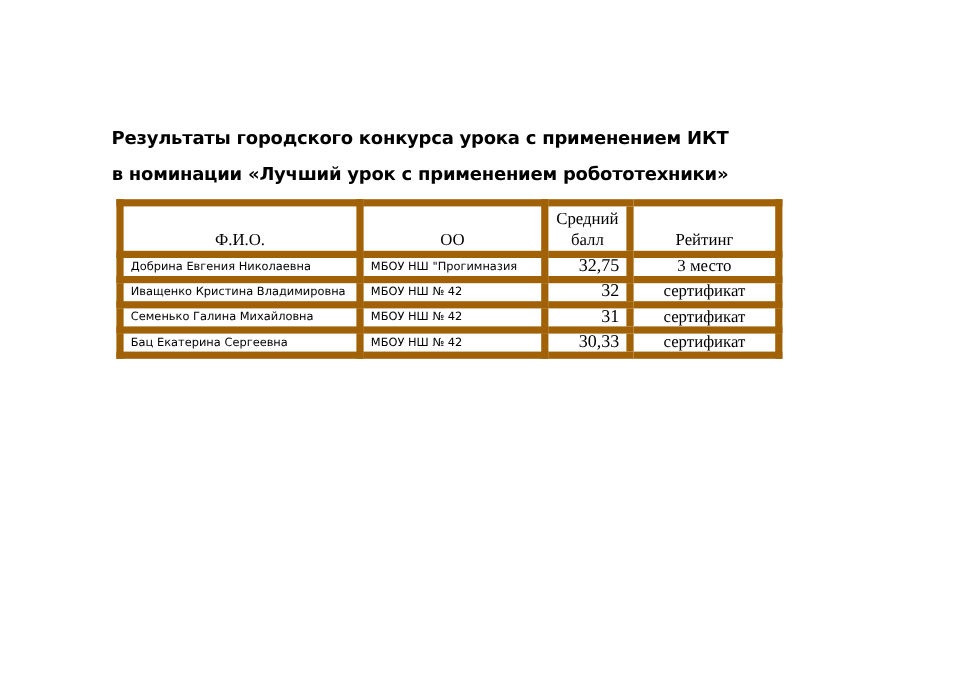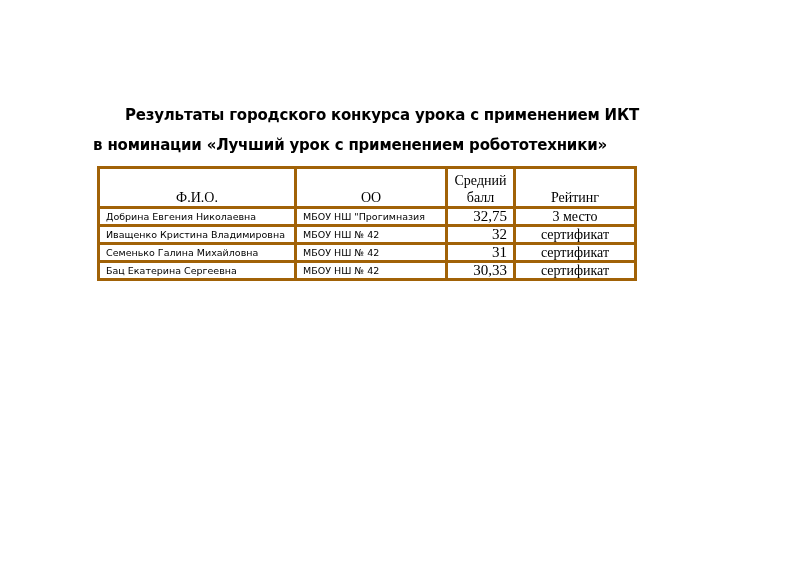--- a/index.html
+++ b/index.html
@@ -1,21 +1,21 @@
 <!DOCTYPE html>
 <html><head>
 <meta charset="utf-8">
 <style>
   html, body { margin:0; padding:0; }
   body { width:800px; height:566px; background:#ffffff; position:relative; overflow:hidden; font-family:"DejaVu Sans", sans-serif; color:#000; }
   .title { position:absolute; left:0; width:700px; text-align:center; font-family:"DejaVu Sans", sans-serif; font-weight:bold; font-size:15px; letter-spacing:-0.2px; }
-  .t1 { top:106px;padding-left:32px; }
+  .t1 { top:106px; }
   .t2 { top:136px; }
   table { position:absolute; left:97px; top:166px; border-collapse:collapse; border:2px solid #000; }
-  td { border:3px solid #a16207; padding:0 6px; vertical-align:bottom; }
+  td { border:6px solid #a16207; padding:0 6px; vertical-align:bottom; }
   .c1 { width:182px; font-family:"DejaVu Sans", sans-serif; font-size:9.5px;margin-left:32px; }
   .c2 { width:136px; font-family:"DejaVu Sans", sans-serif; font-size:9.5px; vertical-align:top; }
   .c3 { width:53px; font-family:"Liberation Serif", serif; font-size:15px; text-align:right; border-left:2px solid #000; border-right:2px solid #000; }
   .c4 { width:106px; font-family:"Liberation Serif", serif; font-size:14px; text-align:center; }
   .hdr td { height:37px; font-family:"Liberation Serif", serif; font-size:14px; text-align:center; font-weight:normal; line-height:17px; }
   .hdr .c2 { vertical-align:bottom; }
   .hdr .c3 { text-align:center; }
   .r { height:16px; }
   .r td { line-height:15px; }
   .r .c1 { vertical-align:middle; }

